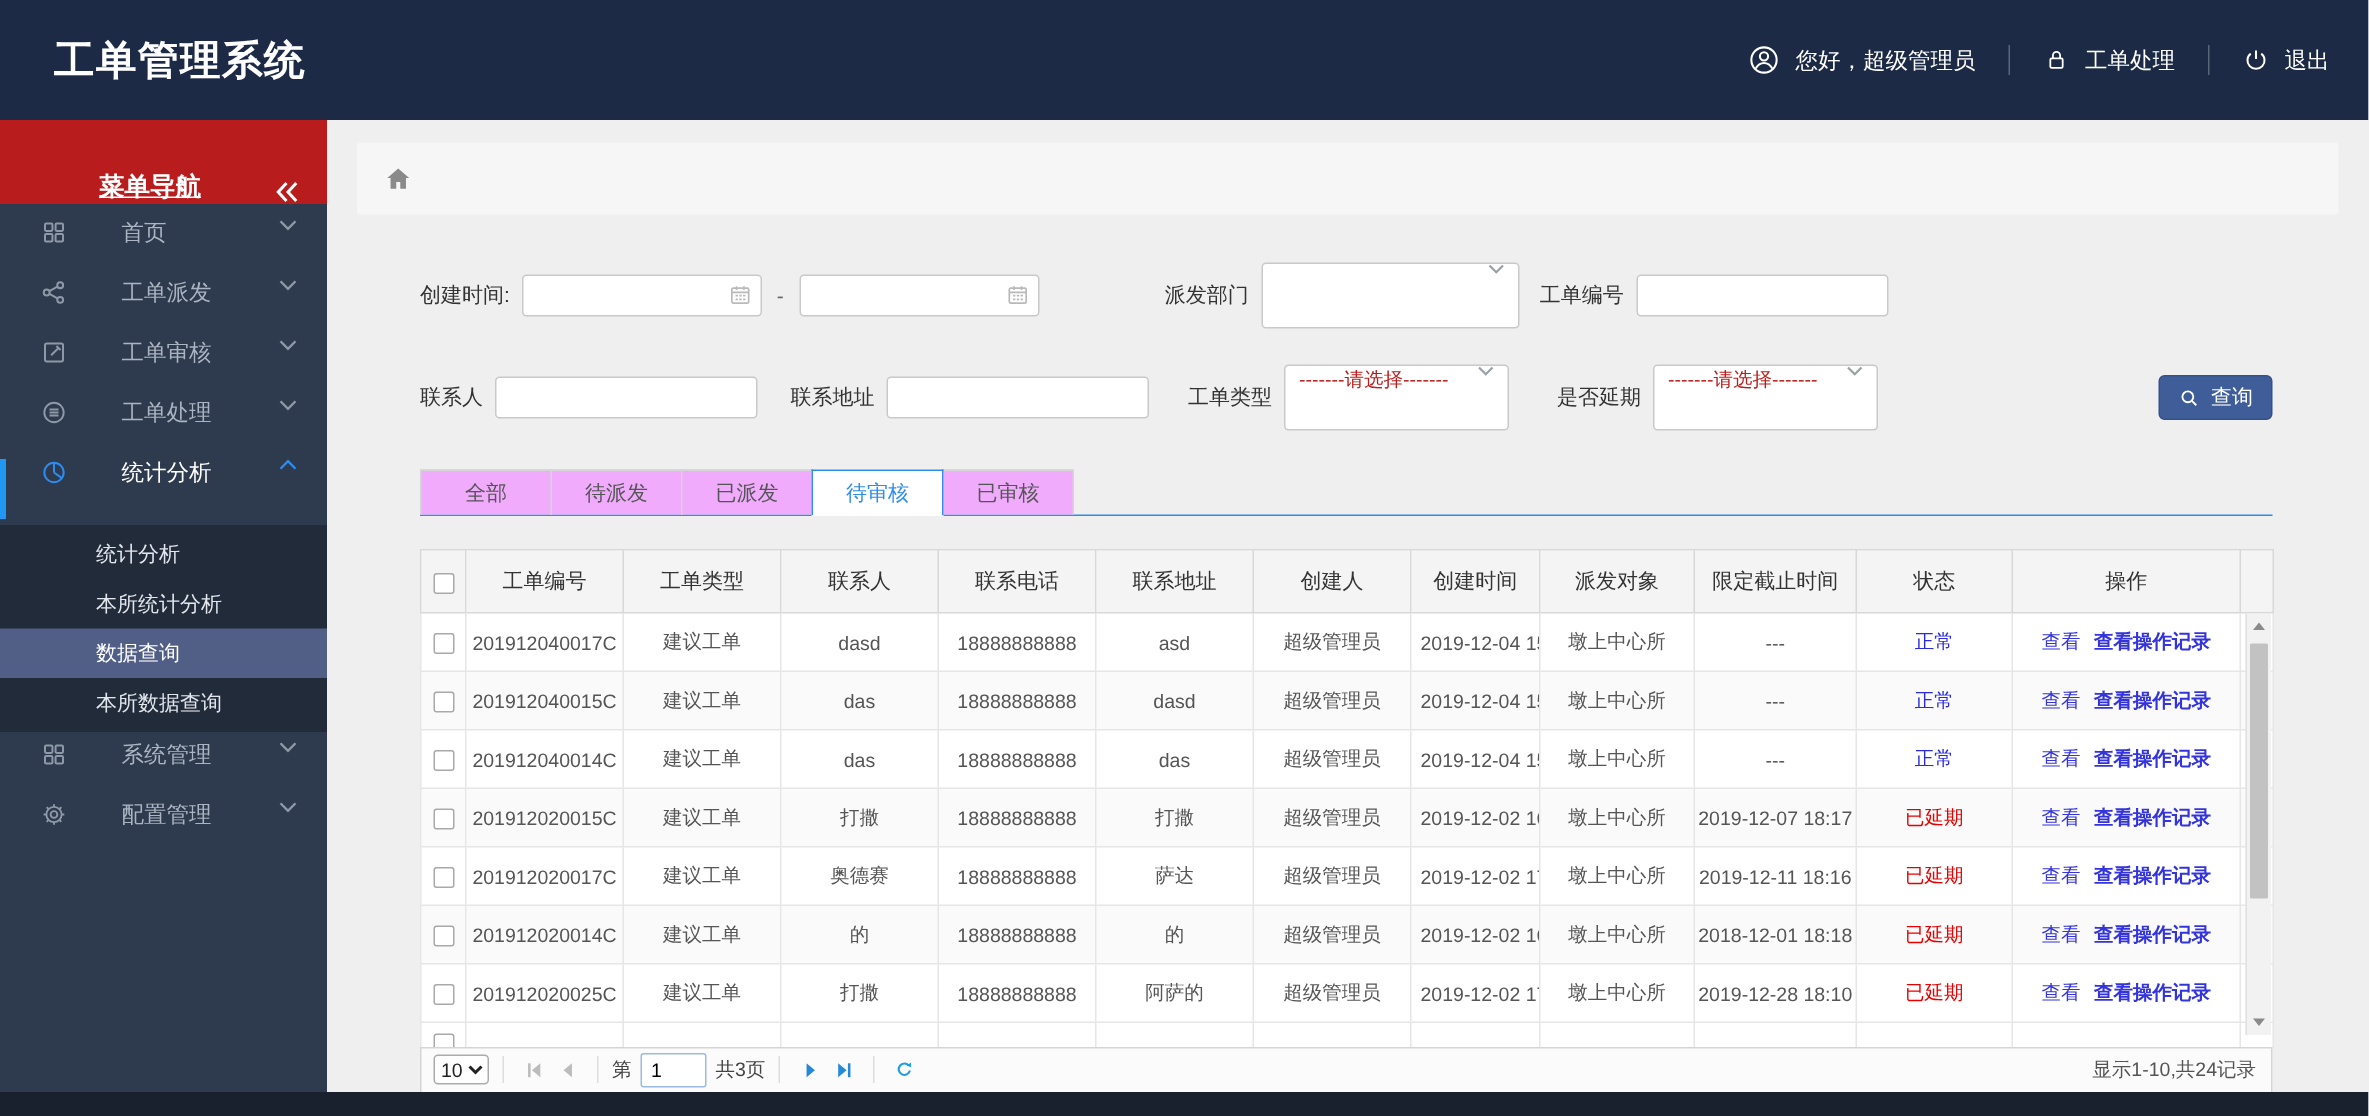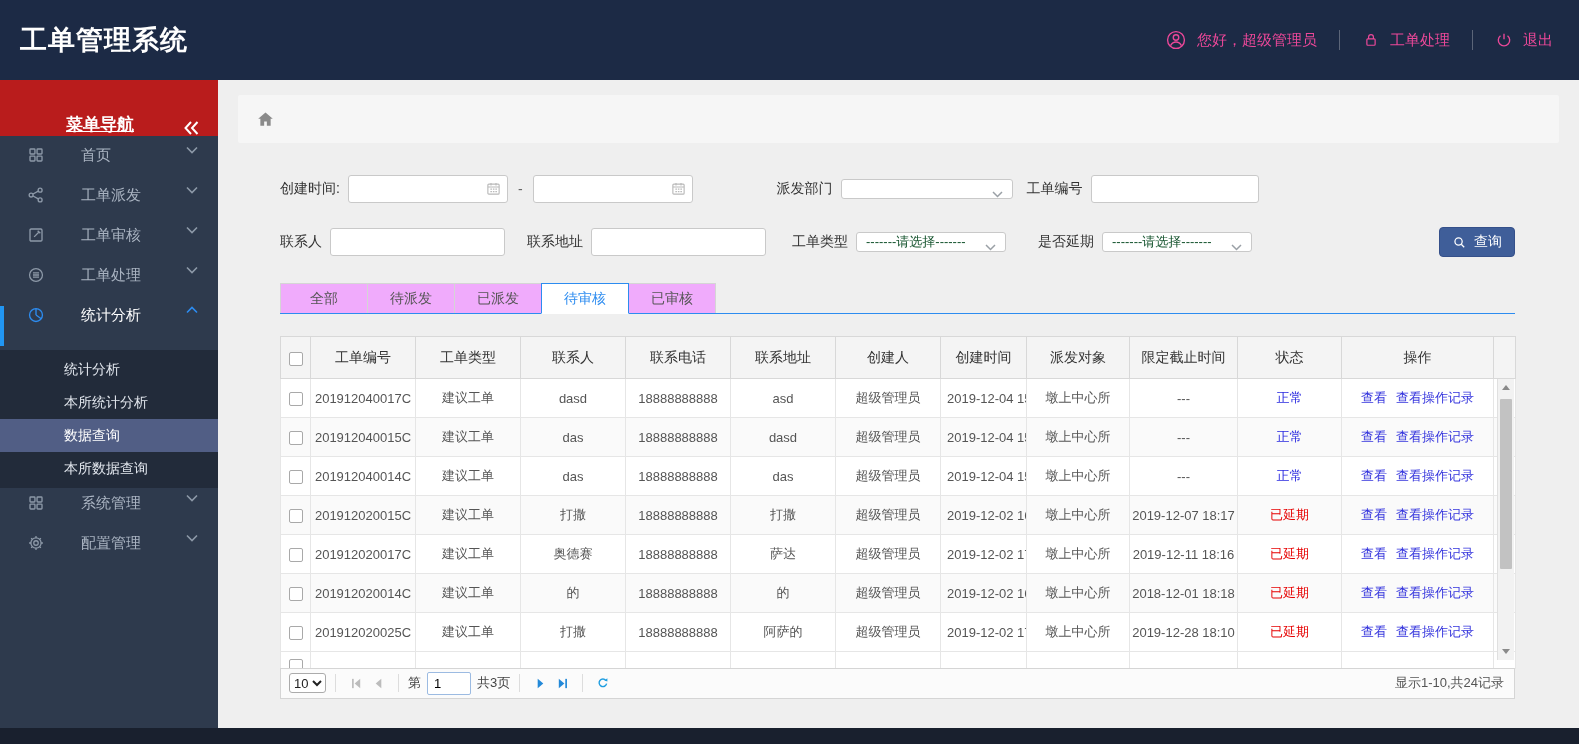--- a/index.html
+++ b/index.html
@@ -1,23 +1,23 @@
 <!DOCTYPE html>
 <html><head>
 <meta charset="utf-8">
 <style>
   * { margin:0; padding:0; box-sizing:border-box; }
   html,body { width:1579px; height:744px; overflow:hidden; }
   body { font-family:"Liberation Sans","DejaVu Sans",sans-serif; background:#efefef; position:relative; }
   .icon { display:inline-flex; align-items:center; justify-content:center; }
 
   
-  .topbar { height:80px; background:#1c2a45; display:flex; align-items:center; justify-content:space-between; padding:0 26px 0 20px; }
+  .topbar { height:80px; background:#1c2a45; display:flex; align-items:center; justify-content:space-between; padding:0 26px 0 36px; }
   .app-title { color:#ffffff; font-size:27px; font-weight:bold; letter-spacing:1px; }
-  .topbar-right { display:flex; align-items:center; color:#ec4899; font-size:15px; }
+  .topbar-right { display:flex; align-items:center; color:#ffffff; font-size:15px; }
   .top-item { display:flex; align-items:center; gap:10px; cursor:pointer; white-space:nowrap; }
   .top-sep { width:1px; height:20px; background:rgba(255,255,255,.28); margin:0 22px; }
 
   
   .frame { display:flex; height:648px; }
   .bottom-strip { height:16px; background:#19202e; width:100%; }
 
   
   .sidebar { width:218px; background:#2e3a4d; flex-shrink:0; }
   .nav-title { height:56px; background:#b91c1c; display:flex; align-items:flex-end; color:#fff;text-decoration:underline; }
@@ -41,39 +41,39 @@
 
   
   .filter-row { display:flex; align-items:center; font-size:14px; color:#333; }
   .filter-row.r1 { margin-top:32px; }
   .filter-row.r2 { margin-top:24px; }
   .f-label { margin-right:8px; white-space:nowrap; }
   .t-input { height:28px; border:1px solid #c9c9c9; border-radius:3px; background:#fff; outline:none; font-size:13px; padding:0 8px; color:#333; }
   .date-wrap { position:relative; }
   .date-wrap .cal { position:absolute; right:7px; top:6px; color:#b9b9b9; pointer-events:none; }
   .dash { margin:0 10px; color:#666; }
-  .sel-box { height:20px; border:1px solid #c9c9c9; border-radius:3px; background:#fff; display:flex; align-items:flex-end; justify-content:space-between; padding:0 9px; color:#14532d; font-size:13px; cursor:pointer; }
+  .sel-box { height:44px; border:1px solid #c9c9c9; border-radius:3px; background:#fff; display:flex; align-items:flex-start; justify-content:space-between; padding:0 9px; color:#b91c1c; font-size:13px; cursor:pointer; }
   .search-btn { margin-left:auto; width:76px; height:30px; background:#3f5e99; border:1px solid #35508a; border-radius:4px; color:#fff; font-size:14px; display:flex; align-items:center; justify-content:center; gap:7px; cursor:pointer; }
 
   
   .tabs { margin-top:26px; display:flex; border-bottom:1px solid #2d8cf0; height:31px; align-items:flex-end; }
   .tab { width:88px; height:30px; display:flex; align-items:center; justify-content:center; background:#f0abfc; border:1px solid #d5d5d5; border-bottom:none; font-size:14px; color:#555; cursor:pointer; }
   .tab + .tab { margin-left:-1px; }
   .tab.active { background:#fff; border:1px solid #2d8cf0; border-bottom:1px solid #fff; color:#2d8cf0; height:31px; margin-bottom:-1px; z-index:2; }
 
   
   .grid-wrap { margin-top:22px; position:relative; width:1235px; }
   table.grid { width:1235px; table-layout:fixed; border-collapse:collapse; background:#fff; border:1px solid #d5d5d5; }
   .grid th { height:42px; background:#f4f4f4; font-weight:normal; font-size:14px; color:#333; border:1px solid #d8d8d8; overflow:hidden; white-space:nowrap; }
   .grid td { height:39px; font-size:13px; color:#555; text-align:center; border:1px solid #e6e6e6; overflow:hidden; white-space:nowrap; }
   .grid tbody tr:nth-child(even) td { background:#fafafa; }
   .grid td.clip { text-align:left; padding-left:6px; }
   .cbx { display:inline-block; width:14px; height:14px; border:1px solid #a9a9a9; border-radius:2px; background:#fff; vertical-align:middle; cursor:pointer; }
   .lnk { color:#3434dd; cursor:pointer; }
-  .lnk + .lnk { margin-left:9px; }
+  .lnk + .lnk { margin-left:9px;font-weight:bold; }
   .st-normal { color:#2a2ae0; }
   .st-delay { color:#e60000; }
   tr.partial-row td { height:8px; border-bottom:none; padding:0; vertical-align:top; }
   tr.partial-row .cbx { transform:translateY(5px); }
 
   
   .vscroll { position:absolute; top:43px; right:1px; width:17px; height:281px; background:#f2f2f2; border-left:1px solid #e0e0e0; }
   .scroll-arrow-up { position:absolute; top:6px; left:4px; width:0; height:0; border-left:4.5px solid transparent; border-right:4.5px solid transparent; border-bottom:5px solid #8a8a8a; }
   .scroll-arrow-down { position:absolute; bottom:6px; left:4px; width:0; height:0; border-left:4.5px solid transparent; border-right:4.5px solid transparent; border-top:5px solid #8a8a8a; }
   .scroll-thumb { position:absolute; top:20px; left:2px; width:12px; height:170px; background:#c2c2c2; border-radius:1px; }

